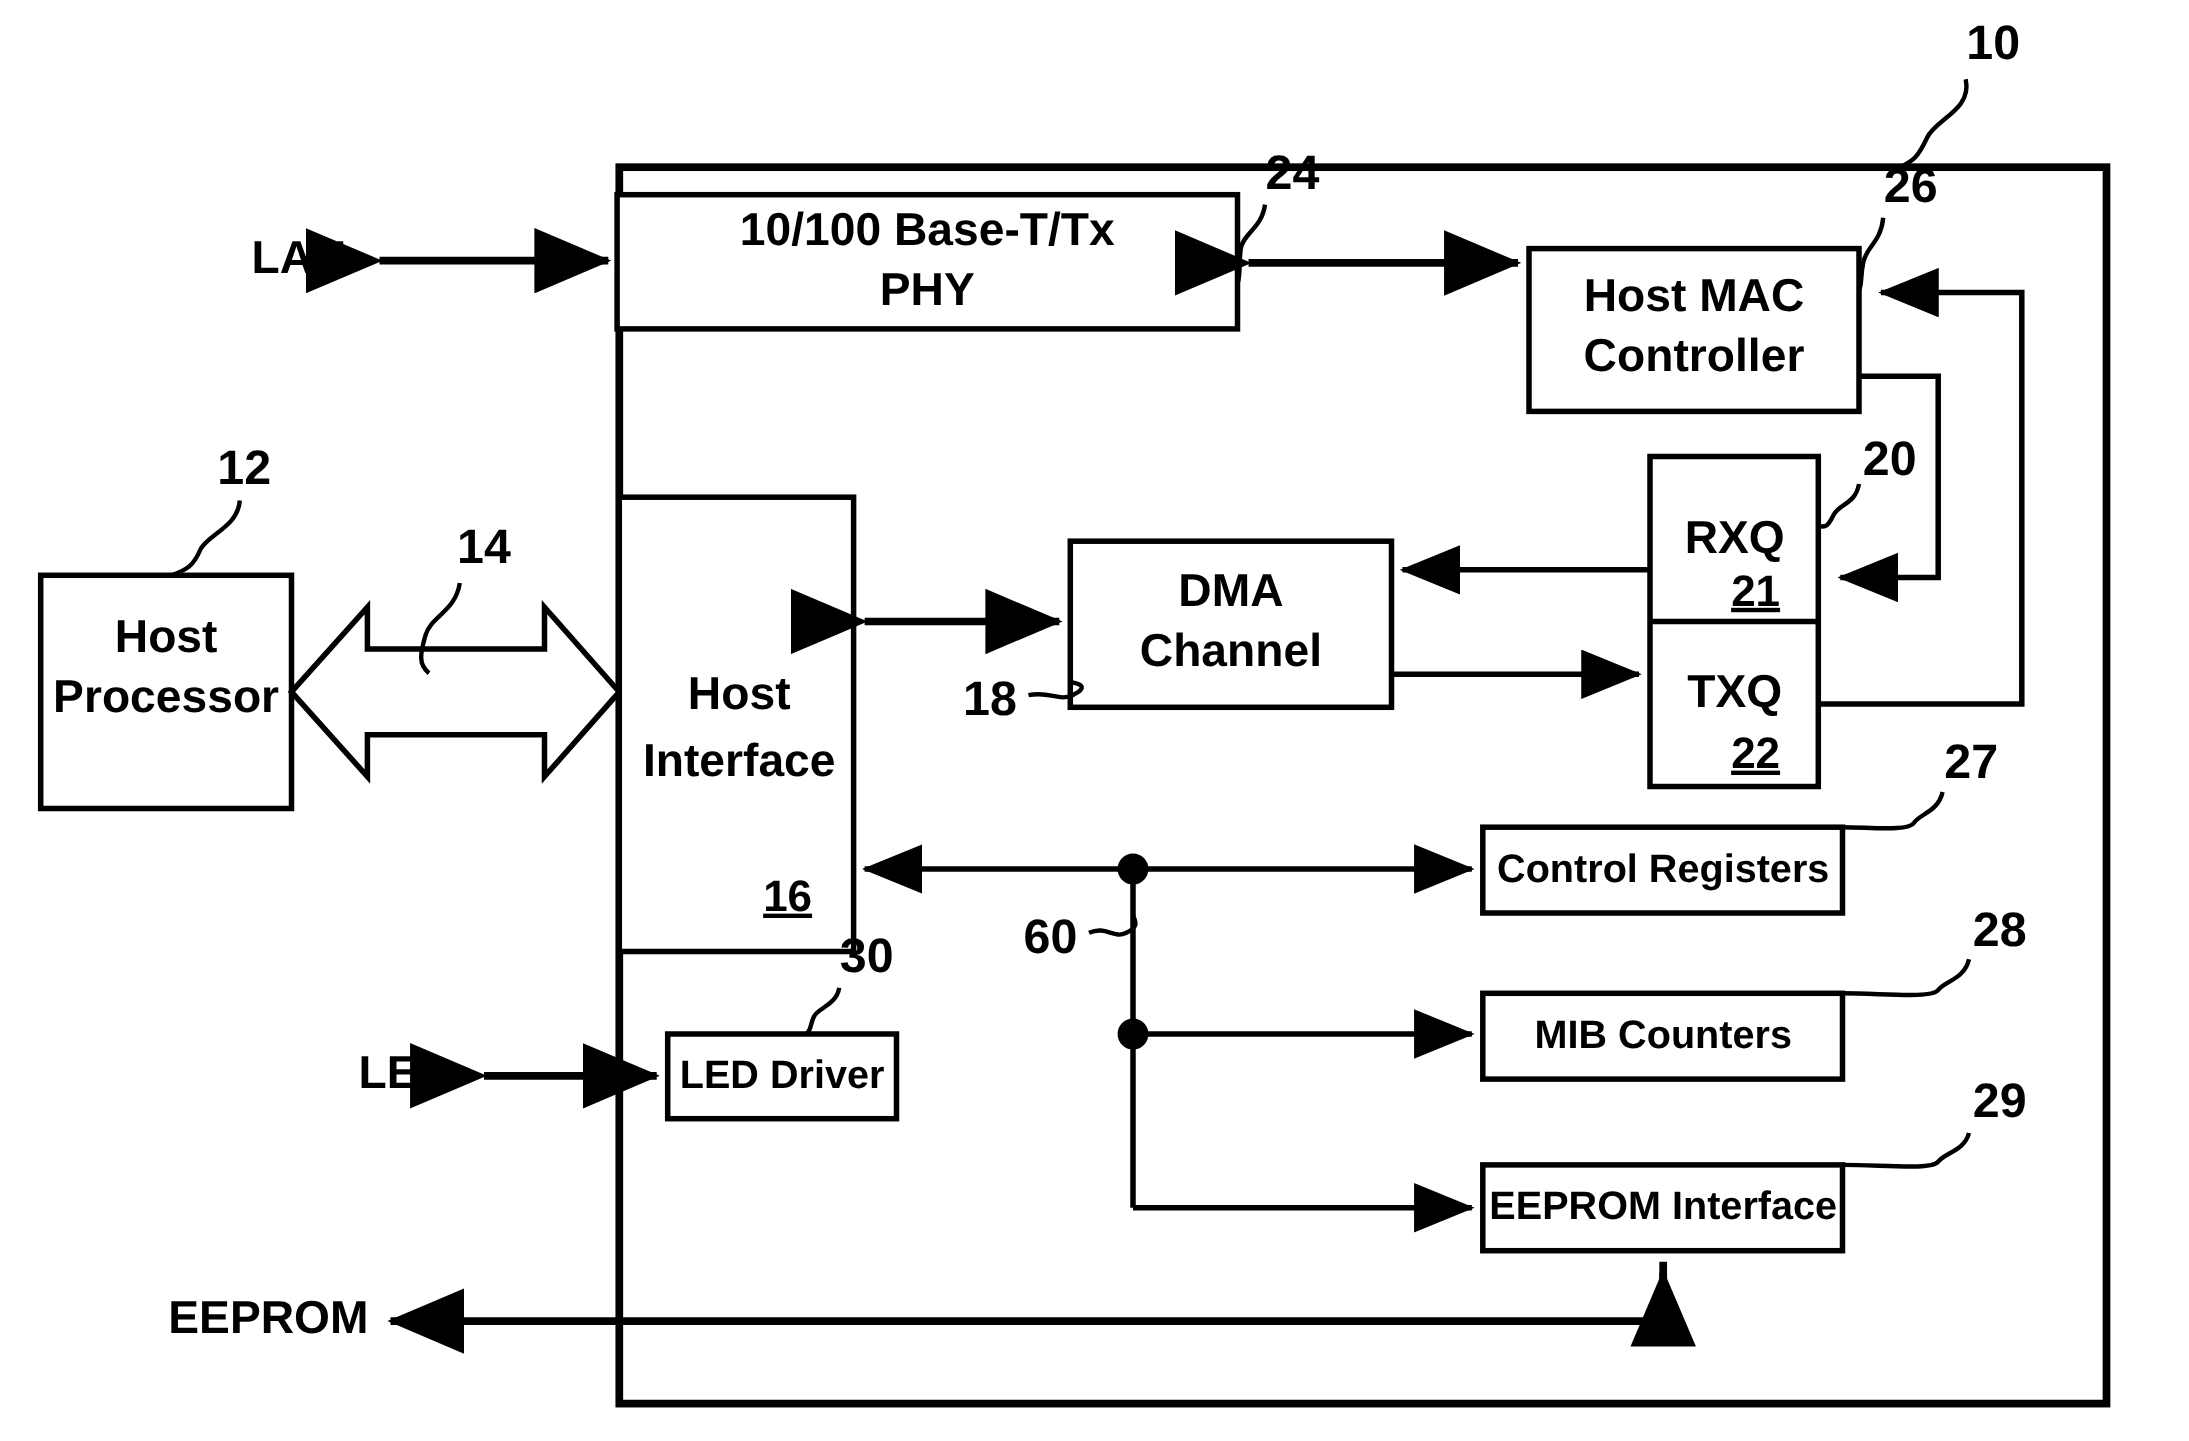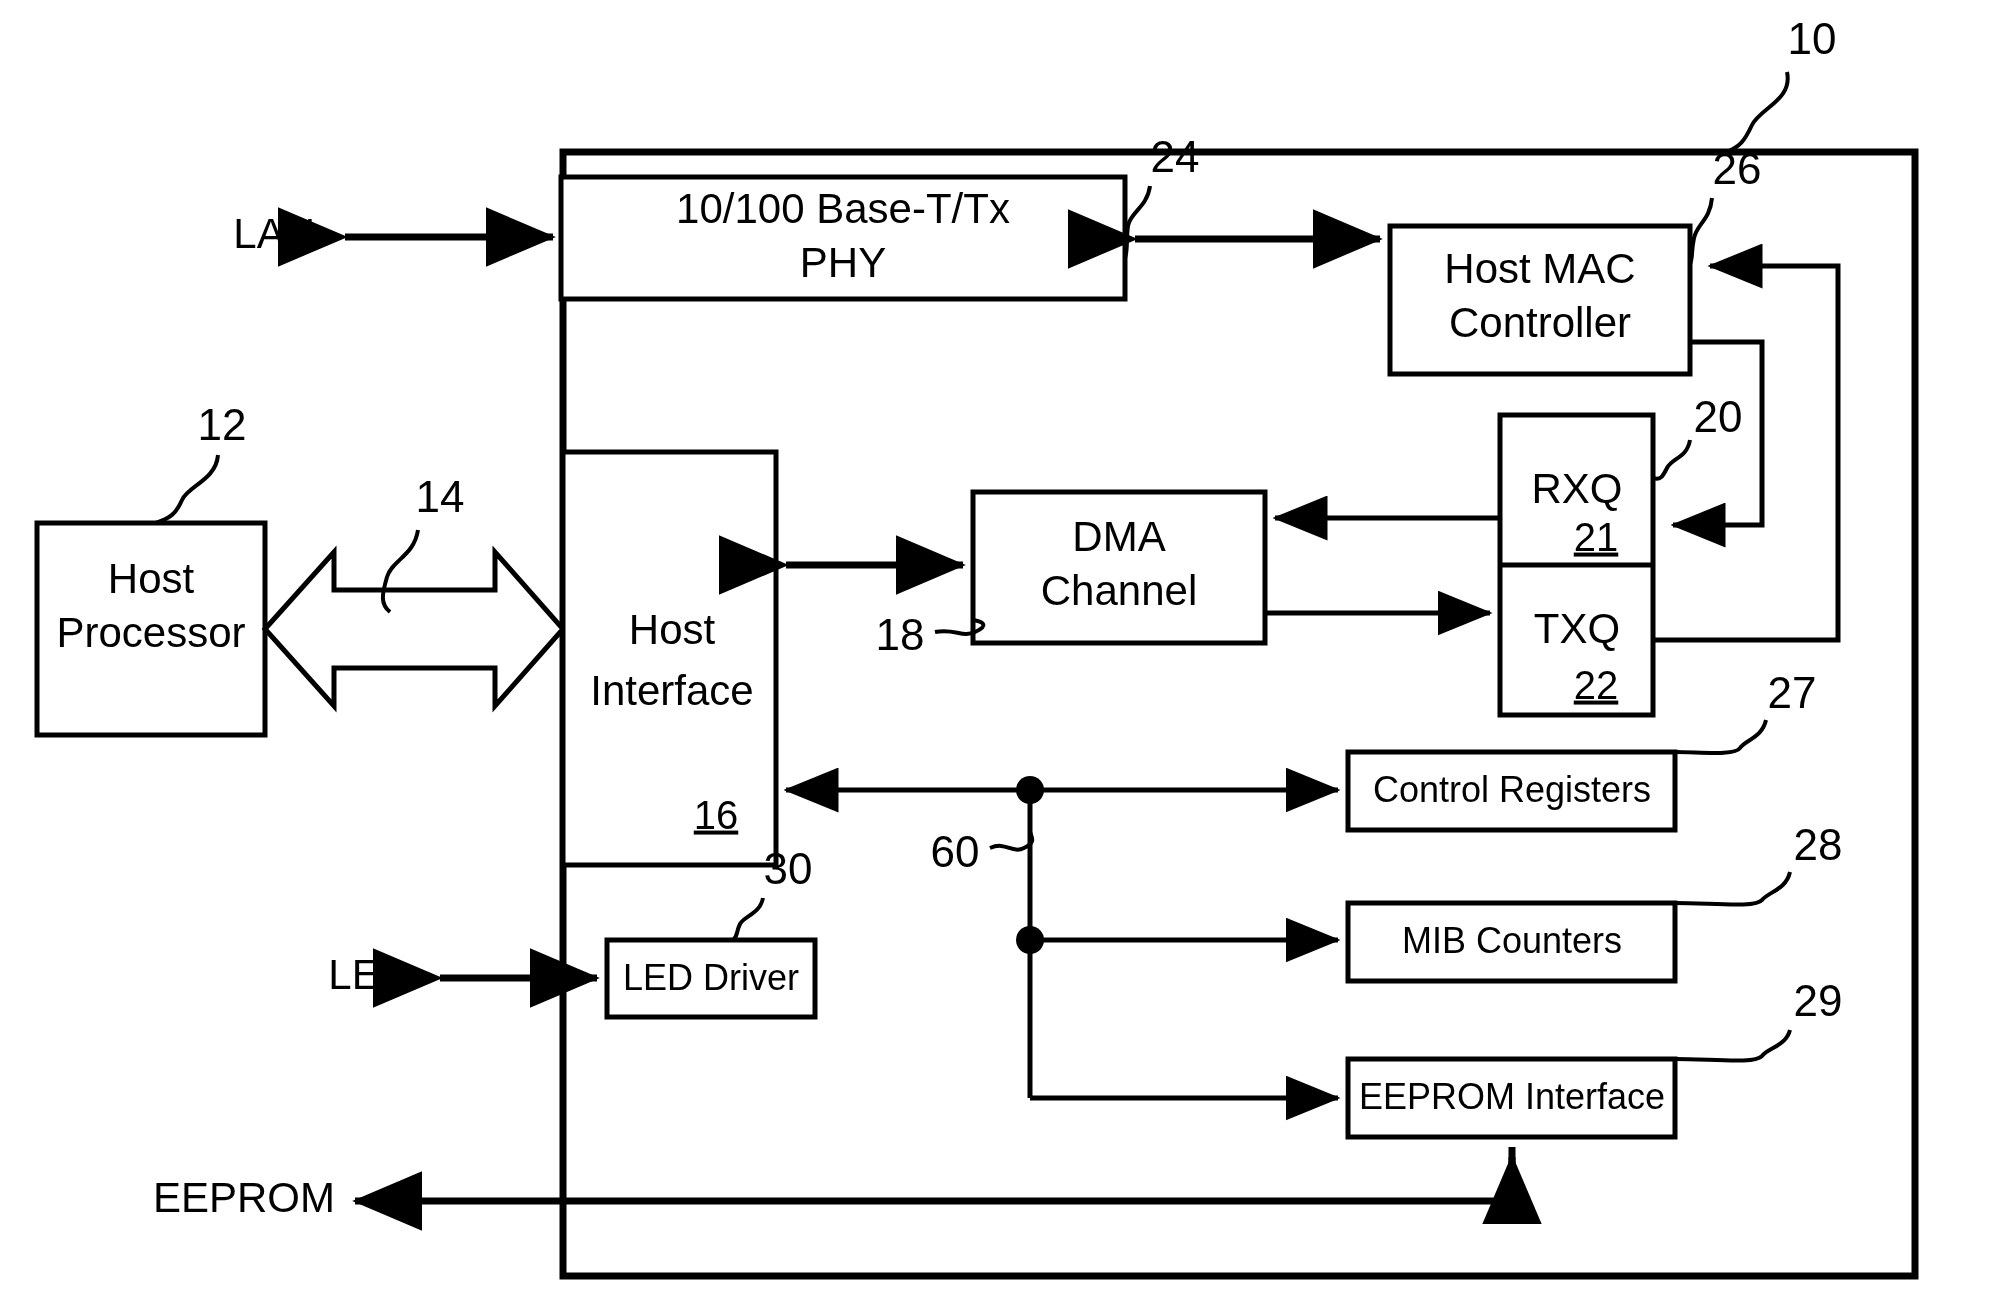--- a/index.html
+++ b/index.html
@@ -9,20 +9,21 @@
   }
   body {
     font-family: "Liberation Sans", sans-serif;
   }
   #diagram-root {
     position: relative;
     width: 1990px;
     height: 1310px;
     background: #ffffff;
     overflow: hidden;
+    font-weight: bold;
   }
   svg#fig {
     display: block;
     width: 1990px;
     height: 1310px;
   }
   .box {
     fill: #ffffff;
     stroke: #000000;
     stroke-width: 5;

